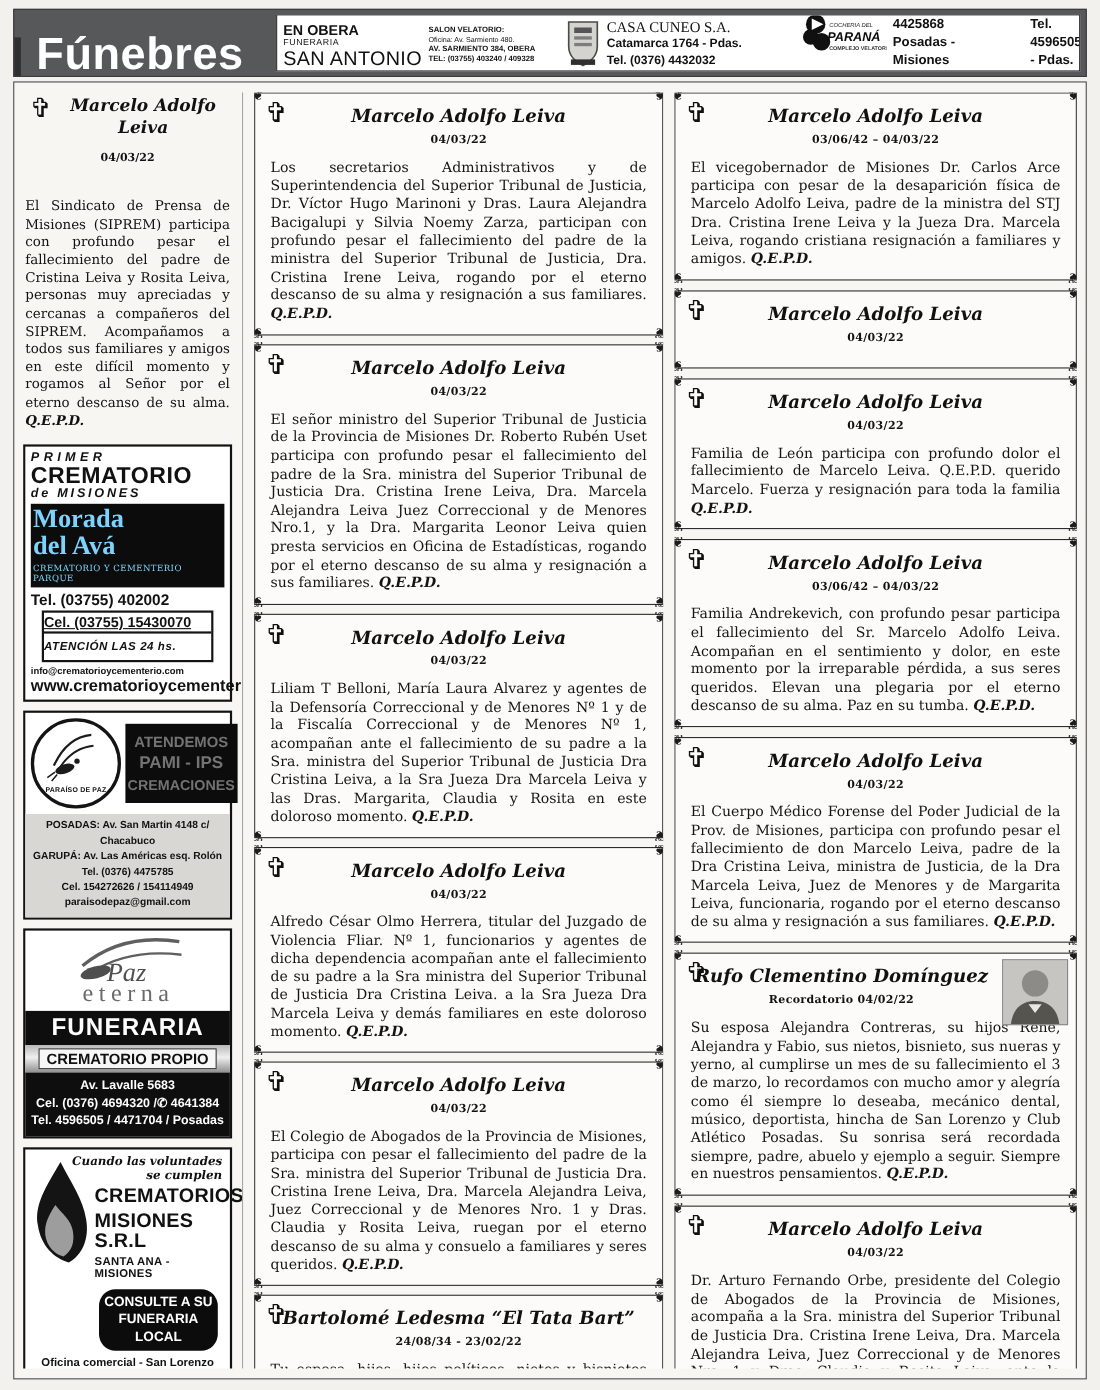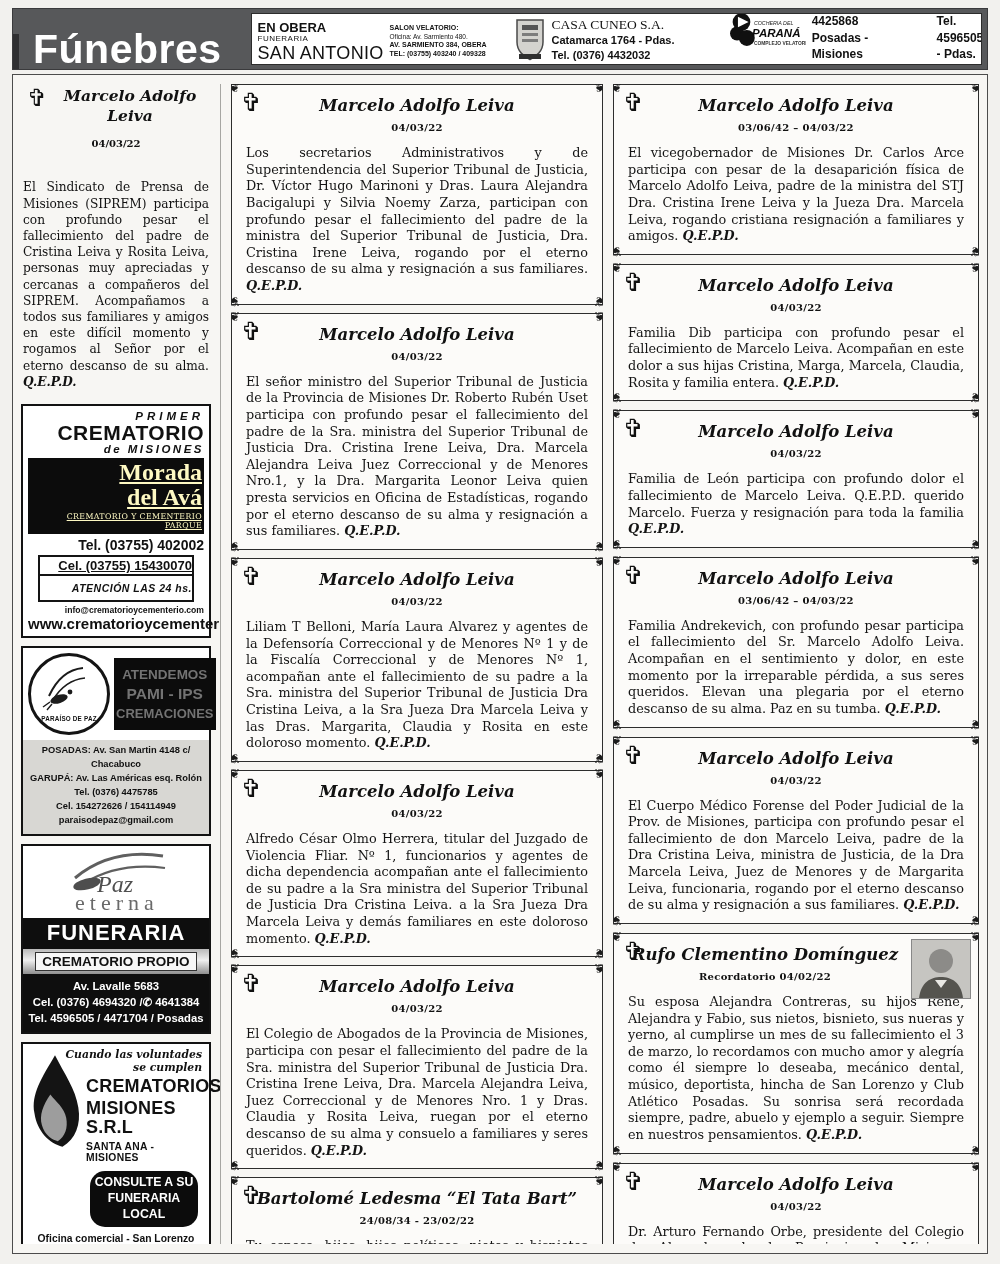--- a/index.html
+++ b/index.html
@@ -47,27 +47,27 @@
 
   
   .left-obit{padding:2px 2px 6px;}
   .left-obit .cross{float:left;font-size:24px;line-height:1;margin:0 4px 2px 4px;font-family:"DejaVu Sans",sans-serif;}
   .lo-name{font-family:"DejaVu Serif",serif;font-style:italic;font-weight:bold;font-size:15.5px;text-align:center;margin-left:26px;line-height:1.3;}
   .lo-date{font-family:"DejaVu Serif",serif;font-weight:bold;font-size:10px;text-align:center;margin:12px 0 30px;clear:both;}
   .lo-body{font-family:"DejaVu Serif",serif;font-size:12.2px;line-height:1.33;text-align:justify;}
 
   
   .ad{border:2px solid #121212;background:#fff;box-sizing:border-box;}
-  .ctr{text-align:right;}
+  .ctr{text-align:left;}
 
   .ad1{padding:4px 5px;}
   .ad1-primer{font-style:italic;font-weight:bold;font-size:11.5px;letter-spacing:4px;}
   .ad1-title{font-weight:bold;font-size:21px;line-height:1;letter-spacing:.5px;}
   .ad1-sub{font-style:italic;font-weight:bold;font-size:11.5px;letter-spacing:2.5px;margin-bottom:3px;}
-  .ad1-black{background:#0c0c0c;color:#fef9c3;padding:2px 2px 4px;font-family:"Liberation Serif",serif;text-decoration:underline;}
+  .ad1-black{background:#0c0c0c;color:#7dd3fc;padding:2px 2px 4px;font-family:"Liberation Serif",serif;}
   .ad1-brand{font-size:24px;font-weight:bold;line-height:1.02;}
   .ad1-brandsub{font-size:7.8px;letter-spacing:.4px;margin-top:3px;font-family:"DejaVu Serif",serif;}
   .ad1-tel{font-weight:bold;font-size:14px;margin:3px 0 2px;}
   .ad1-inner{border:2px solid #141414;margin:0 10px 3px;}
   .ad1-cel{font-weight:bold;font-size:13px;text-decoration:underline;border-bottom:2px solid #141414;padding:1px 0;}
   .ad1-att{font-weight:bold;font-style:italic;font-size:10.5px;padding:6px 0;letter-spacing:.5px;}
   .ad1-email{font-weight:bold;font-size:8.6px;}
   .ad1-web{font-weight:bold;font-size:15px;}
 
   .ad2-top{display:flex;padding:5px 5px 3px;gap:4px;align-items:center;}
@@ -341,21 +341,20 @@
           <div class="obit-body"><span>El vicegobernador de Misiones Dr. Carlos Arce participa con pesar de la desaparición física de Marcelo Adolfo Leiva, padre de la ministra del STJ Dra. Cristina Irene Leiva y la Jueza Dra. Marcela Leiva, rogando cristiana resignación a familiares y amigos.</span> <span class="qepd">Q.E.P.D.</span></div>
         </div>
         <div class="obit">
           <span class="corner c-tl">❦</span>
           <span class="corner c-tr">❦</span>
           <span class="corner c-bl">❦</span>
           <span class="corner c-br">❦</span>
           <span class="cross">✞</span>
           <div class="obit-name">Marcelo Adolfo Leiva</div>
           <div class="obit-date">04/03/22</div>
-          <div class="obit-body"><span>Familia Dib participa con profundo pesar el fallecimiento de Marcelo Leiva. Acompañan en este dolor a sus hijas Cristina, Marga, Marcela, Claudia, Rosita y familia entera.</span> <span class="qepd">Q.E.P.D.</span></div>
         </div>
         <div class="obit">
           <span class="corner c-tl">❦</span>
           <span class="corner c-tr">❦</span>
           <span class="corner c-bl">❦</span>
           <span class="corner c-br">❦</span>
           <span class="cross">✞</span>
           <div class="obit-name">Marcelo Adolfo Leiva</div>
           <div class="obit-date">04/03/22</div>
           <div class="obit-body"><span>Familia de León participa con profundo dolor el fallecimiento de Marcelo Leiva. Q.E.P.D. querido Marcelo. Fuerza y resignación para toda la familia</span> <span class="qepd">Q.E.P.D.</span></div>

